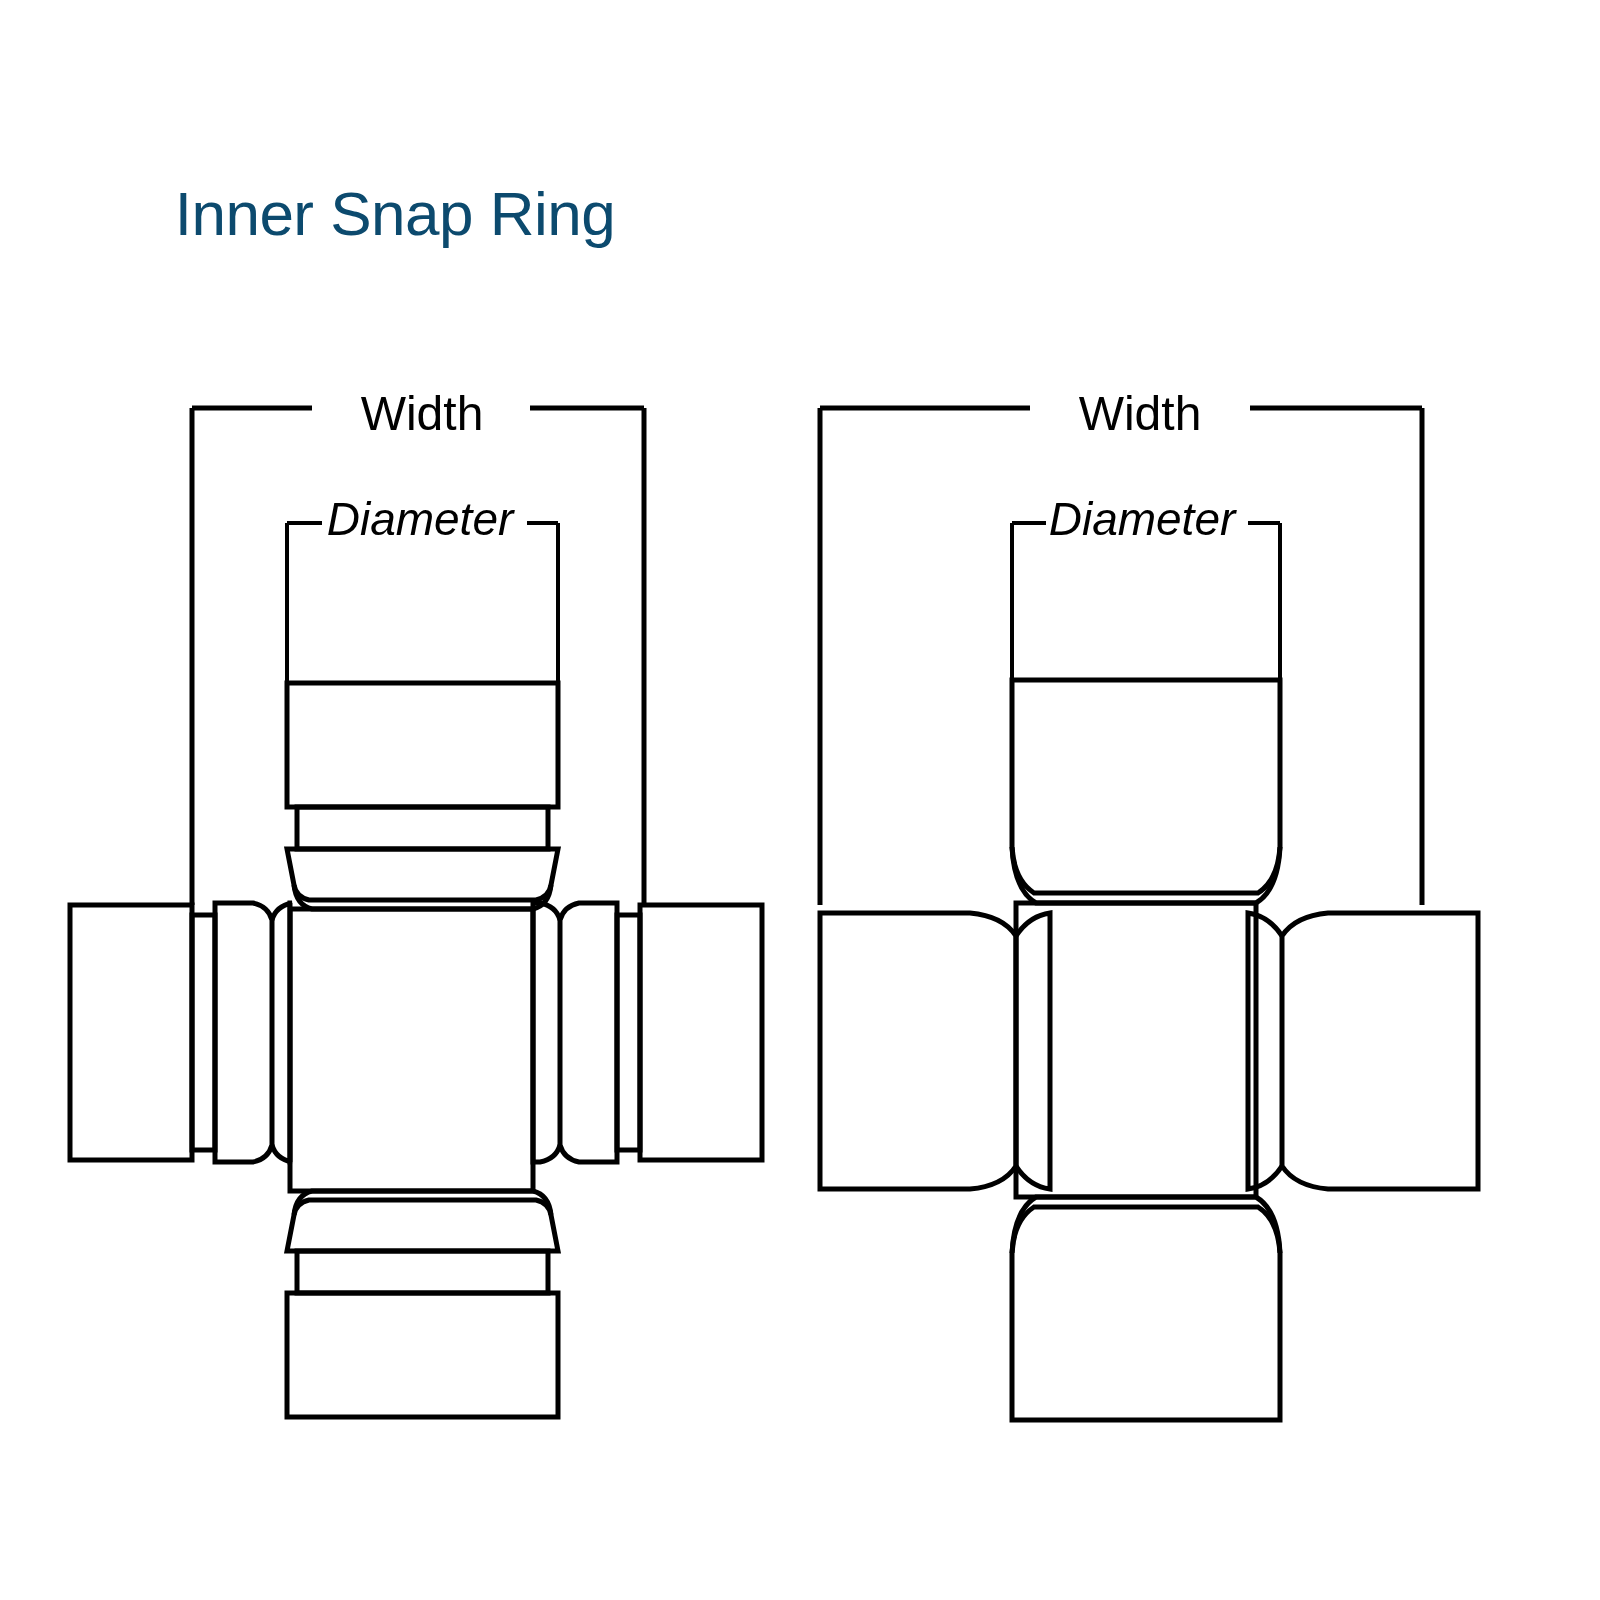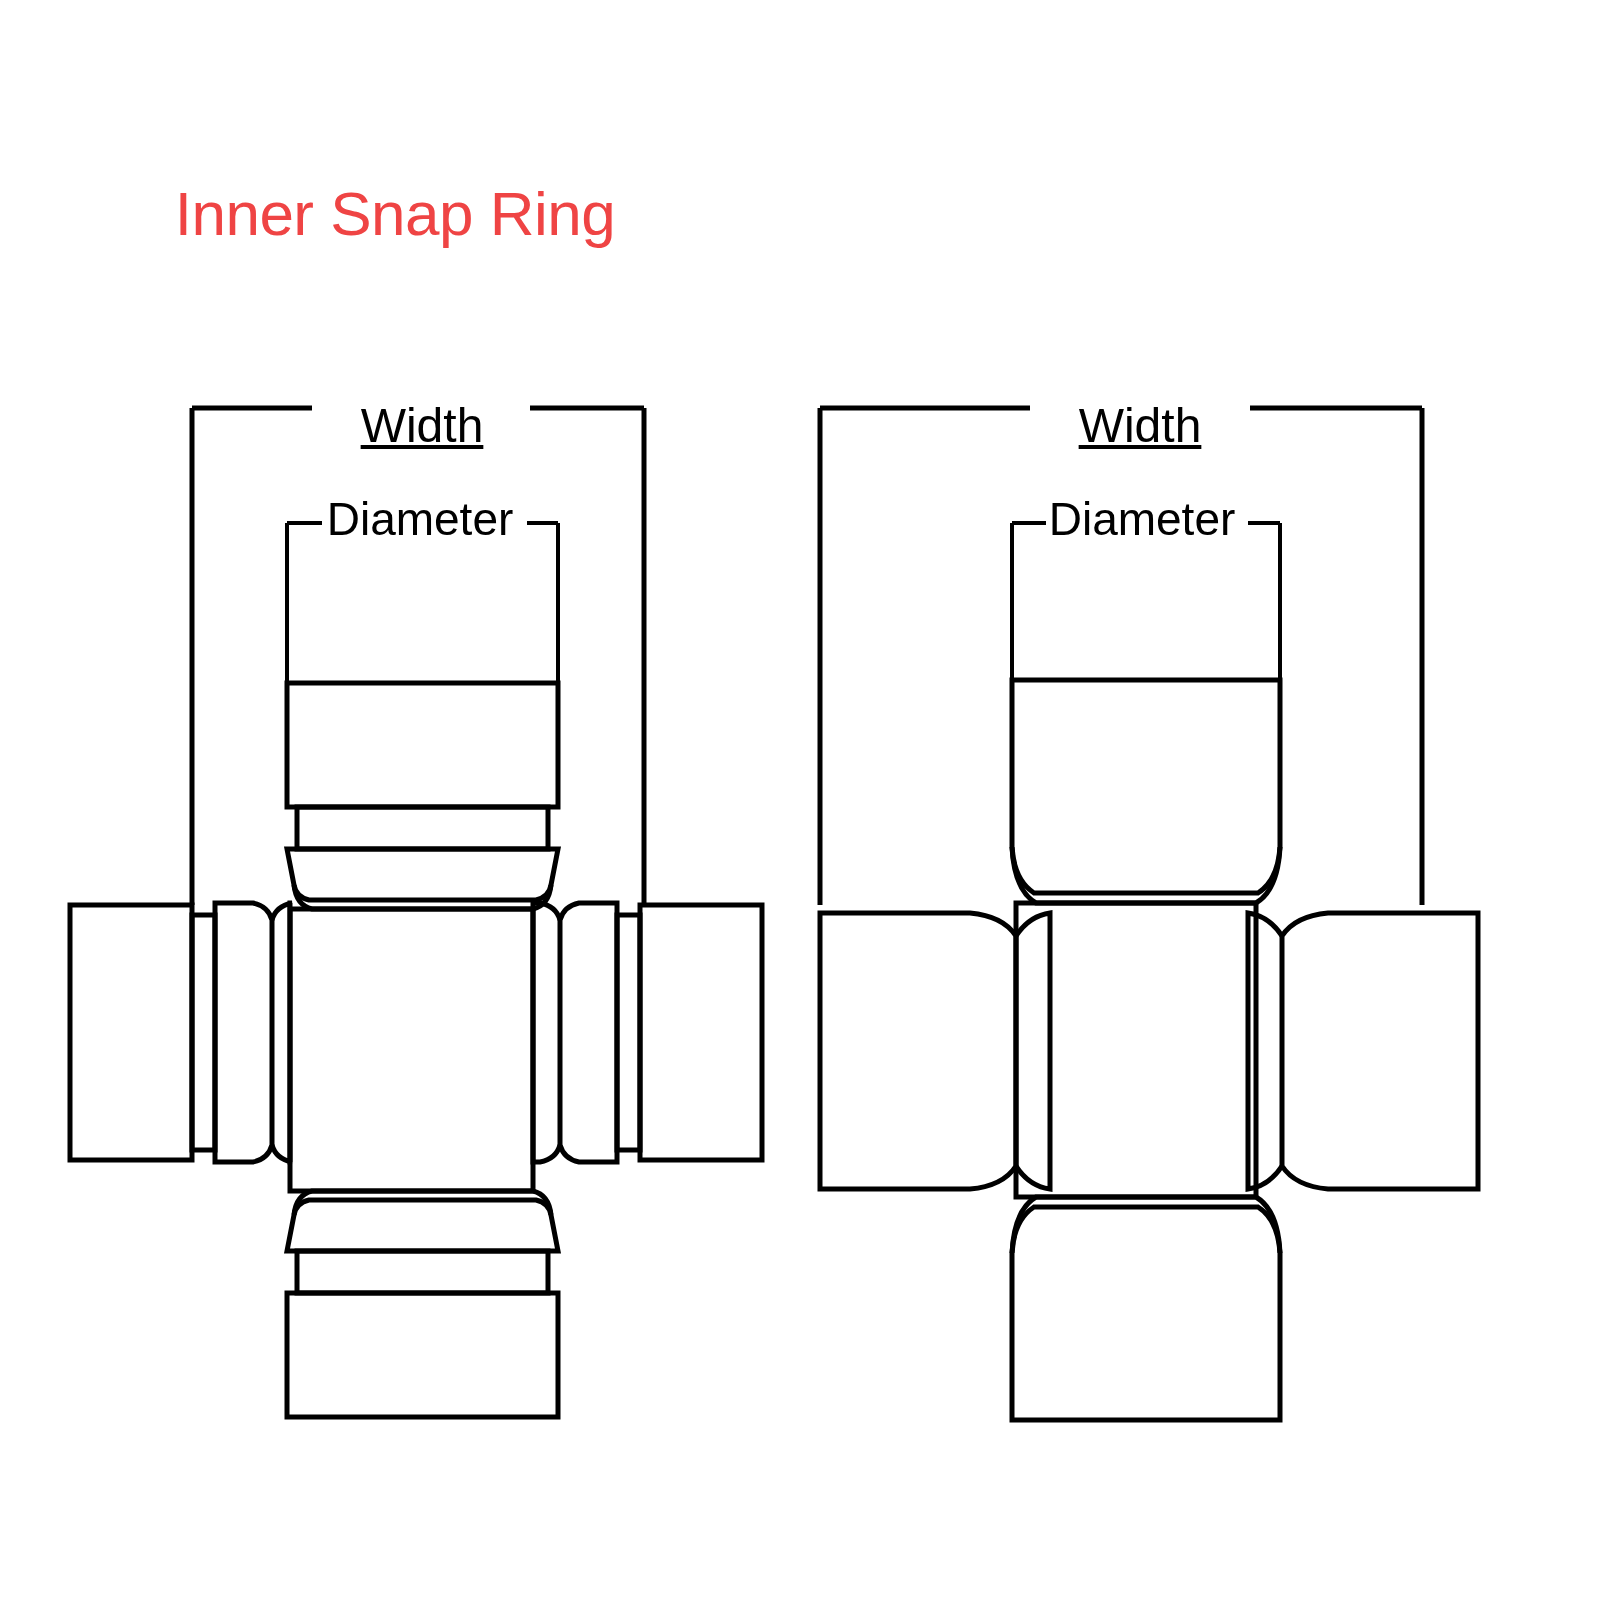--- a/index.html
+++ b/index.html
@@ -24,47 +24,47 @@
     top: 0;
     left: 0;
     width: 1600px;
     height: 1600px;
   }
   .title {
     position: absolute;
     font-family: "Liberation Sans", sans-serif;
     font-size: 62px;
     font-weight: 400;
-    color: #ef4444;
+    color: #0c4a6e;
     letter-spacing: -0.5px;
     white-space: nowrap;
     text-align: center;
   }
   #title-left  { left: 0px;   top: 178px; width: 790px; }
   #title-right { left: 810px; top: 178px; width: 790px; }
 
   .dim-label {
     position: absolute;
     font-family: "Liberation Sans", sans-serif;
     font-weight: 400;
     color: #000000;
     white-space: nowrap;
     text-align: center;
     background: #ffffff;
   }
   .dim-width {
     font-size: 48px;
-    top: 398px;
+    top: 386px;
     width: 220px;
-    text-decoration: underline;
   }
   .dim-diameter {
     font-size: 46px;
     top: 492px;
     width: 260px;
+    font-style: italic;
   }
   #width-label-left    { left: 312px;  }
   #width-label-right   { left: 1030px; }
   #diameter-label-left { left: 290px;  }
   #diameter-label-right{ left: 1012px; }
 
   
   .ln {
     fill: none;
     stroke: #000000;

